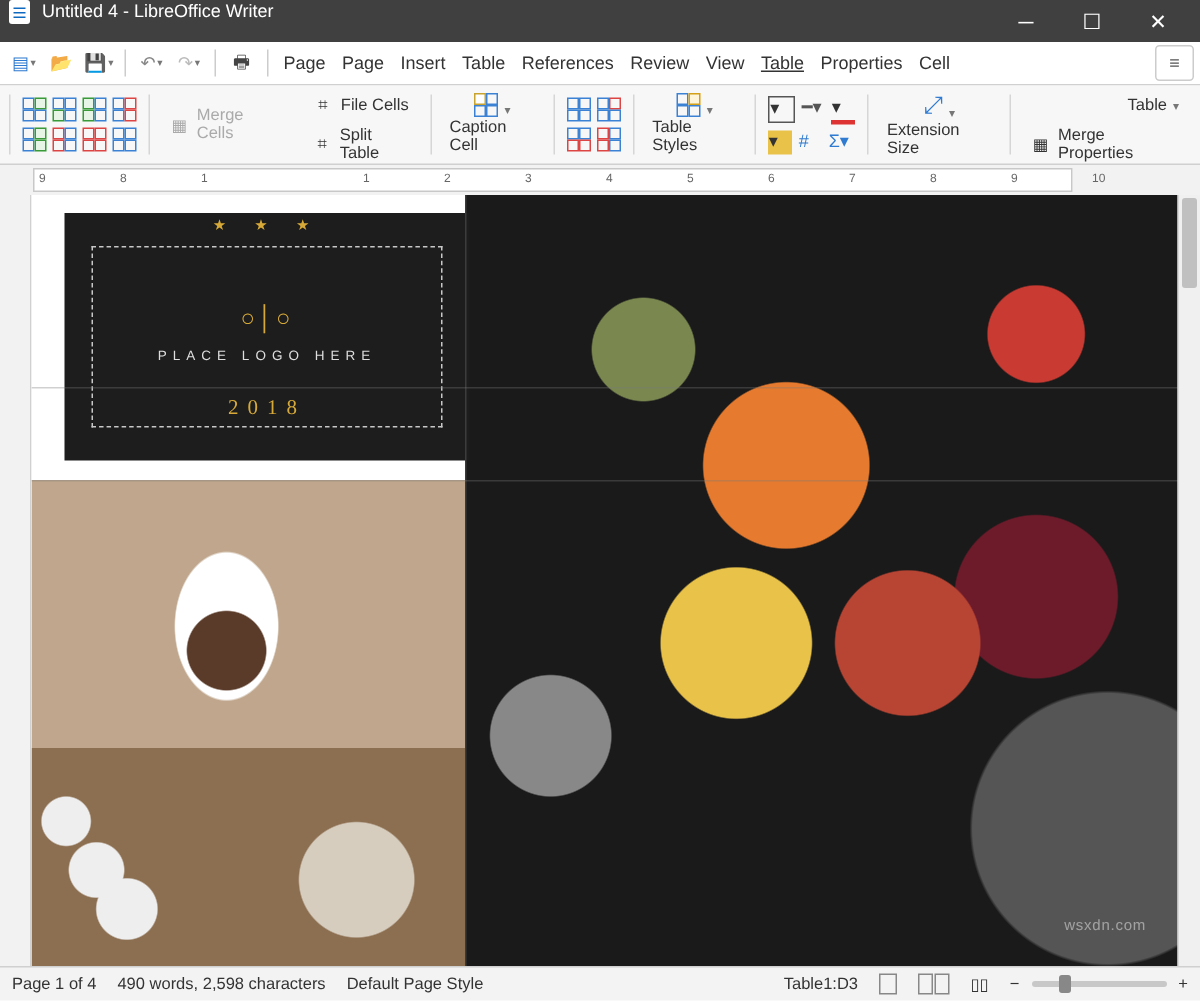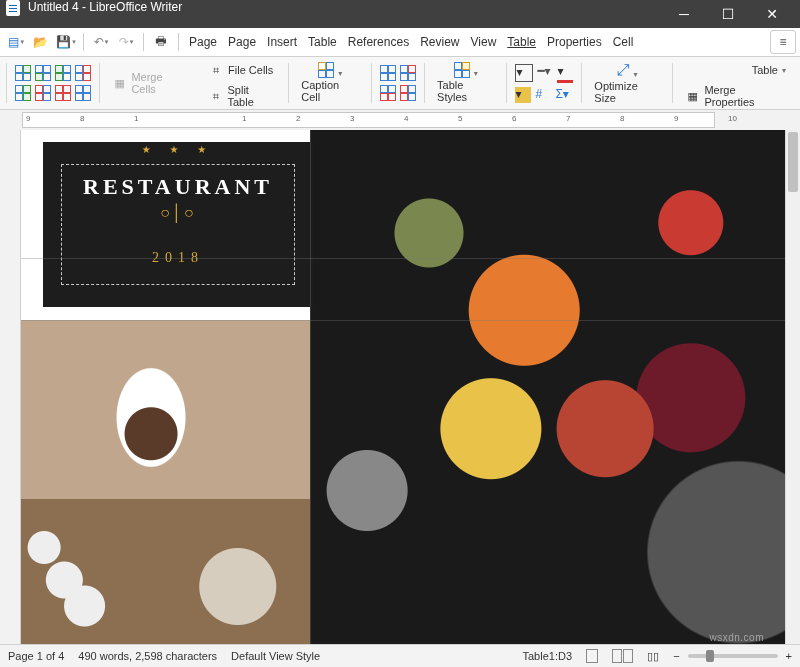--- a/index.html
+++ b/index.html
@@ -57,31 +57,31 @@
     radial-gradient(circle at 15% 80%, #eee 0 18px, transparent 19px),
     radial-gradient(circle at 8% 70%, #eee 0 16px, transparent 17px),
     radial-gradient(circle at 22% 88%, #eee 0 20px, transparent 21px),
     radial-gradient(circle at 75% 82%, #d6cdbf 0 38px, transparent 39px)}
   .logobox{position:absolute;top:12px;left:22px;width:270px;height:165px;background:#1d1d1d}
   .logobox .dash{position:absolute;top:22px;left:18px;right:18px;bottom:22px;border:1px dashed #c8c8c8}
   .logobox .stars{position:absolute;top:2px;left:0;right:0;text-align:center;color:#d6a938;font-size:10px;letter-spacing:8px}
   .logobox .title{position:absolute;top:32px;left:0;right:0;text-align:center;color:#fff;font-size:22px;font-weight:700;letter-spacing:4px;font-family:Georgia,serif}
   .logobox .icons{position:absolute;top:62px;left:0;right:0;text-align:center;color:#d6a938;font-size:16px;letter-spacing:2px}
   .logobox .sub{position:absolute;top:90px;left:0;right:0;text-align:center;color:#ddd;font-size:9px;letter-spacing:4px}
-  .logobox .year{position:absolute;top:108px;left:0;right:0;text-align:center;color:#d6a938;font-size:14px;letter-spacing:6px;font-family:Georgia,serif}
+  .logobox .year{position:absolute;top:123px;left:0;right:0;text-align:center;color:#d6a938;font-size:14px;letter-spacing:6px;font-family:Georgia,serif}
   .tableguides{position:absolute;inset:0;pointer-events:none}
   .tableguides div{position:absolute;background:rgba(0,0,0,0)}
   .tg-v{width:0;border-left:1px solid rgba(120,120,120,.35);top:0;bottom:0}
   .tg-h{height:0;border-top:1px solid rgba(120,120,120,.35);left:0;right:0}
   .status{position:absolute;bottom:0;left:0;right:0;height:22px;background:#f3f3f3;border-top:1px solid #d0d0d0;display:flex;align-items:center;padding:0 8px;gap:14px;font-size:11px;color:#333}
   .status .spacer{flex:1}
   .status .zoom{display:flex;align-items:center;gap:8px}
   .status .track{width:90px;height:4px;background:#c8c8c8;position:relative;border-radius:2px}
   .status .track .tk{position:absolute;top:-4px;left:18px;width:8px;height:12px;background:#888;border-radius:2px}
-  .watermark{position:absolute;bottom:2px;right:22px;font-size:10px;color:rgba(255,255,255,.45);letter-spacing:.5px}
+  .watermark{position:absolute;bottom:22px;right:22px;font-size:10px;color:rgba(255,255,255,.45);letter-spacing:.5px}
 </style>
 </head>
 <body>
 
 <div class="titlebar">
   <span class="doc-icon"></span>
   <span>Untitled 4 - LibreOffice Writer</span>
   <span class="spacer"></span>
   <span class="winbtn">─</span>
   <span class="winbtn">☐</span>
@@ -253,21 +253,21 @@
       <span style="width:16px;height:16px;color:#2f7bd1">#</span>
       <span style="width:16px;height:16px;color:#2f7bd1">Σ▾</span>
     </div>
   </div>
   <div class="vsep"></div>
   <div class="grp">
     <div class="iconrow" style="justify-content:center">
       <span style="font-size:16px;color:#2f7bd1">⤢</span>
       <span style="font-size:8px;color:#777;align-self:flex-end">▾</span>
     </div>
-    <div class="btn" style="justify-content:center">Optimize Size</div>
+    <div class="btn" style="justify-content:center">Extension Size</div>
   </div>
   <div class="vsep"></div>
   <div class="grp" style="margin-left:auto">
     <div class="btn" style="justify-content:flex-end">
         <span>Table</span> 
         <span style="font-size:8px;color:#777">▾</span>
       </div>
     <div class="btn">
         <span class="gl">▦</span>
         <span>Merge Properties</span>
@@ -294,40 +294,40 @@
   </div>
 
 <div class="work">
   <div class="vruler"></div>
   <div class="canvas">
     <div class="photo photo1"></div>
     <div class="photo photo2"></div>
     <div class="logobox">
       <div class="stars">★ ★ ★</div>
       <div class="dash"></div>
-      <div class="title">RESTAURANT</div>
       <div class="icons">○│○</div>
+      <div class="sub">PLACE LOGO HERE</div>
       <div class="year">2018</div>
     </div>
     <div class="tableguides">
       <div class="tg-v" style="left:289px"></div>
       <div class="tg-h" style="top:128px"></div>
       <div class="tg-h" style="top:190px"></div>
     </div>
     <div class="watermark">wsxdn.com</div>
   </div>
 </div>
 <div class="vscroll">
     <div class="thumb"></div>
   </div>
 
 <div class="status">
   <span>Page 1 of 4</span>
   <span>490 words, 2,598 characters</span>
-  <span>Default View Style</span>
+  <span>Default Page Style</span>
   <span class="spacer"></span>
   <span>Table1:D3</span>
   <span style="border:1px solid #888;width:10px;height:12px"></span>
   <span style="display:flex;gap:1px">
       <span style="border:1px solid #888;width:8px;height:12px"></span>
       <span style="border:1px solid #888;width:8px;height:12px"></span>
     </span>
   <span>▯▯</span>
   <div class="zoom">
     <span>−</span>

